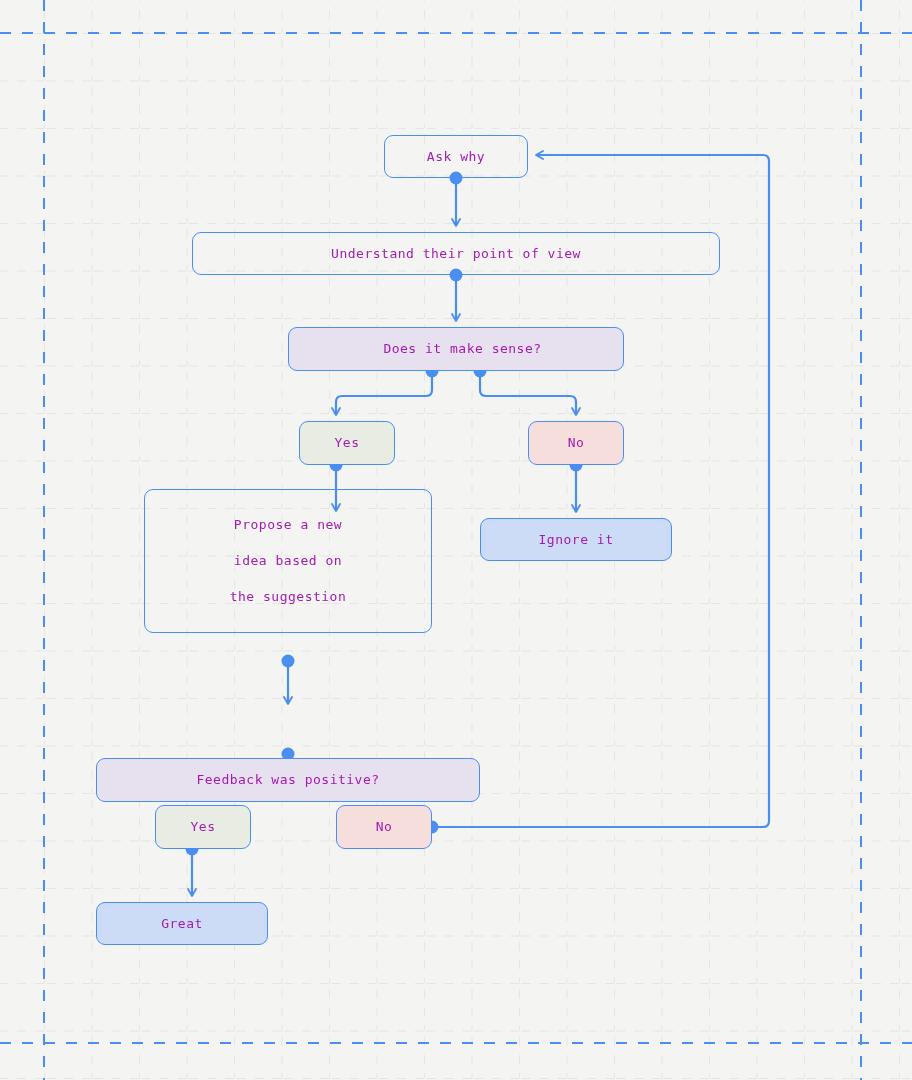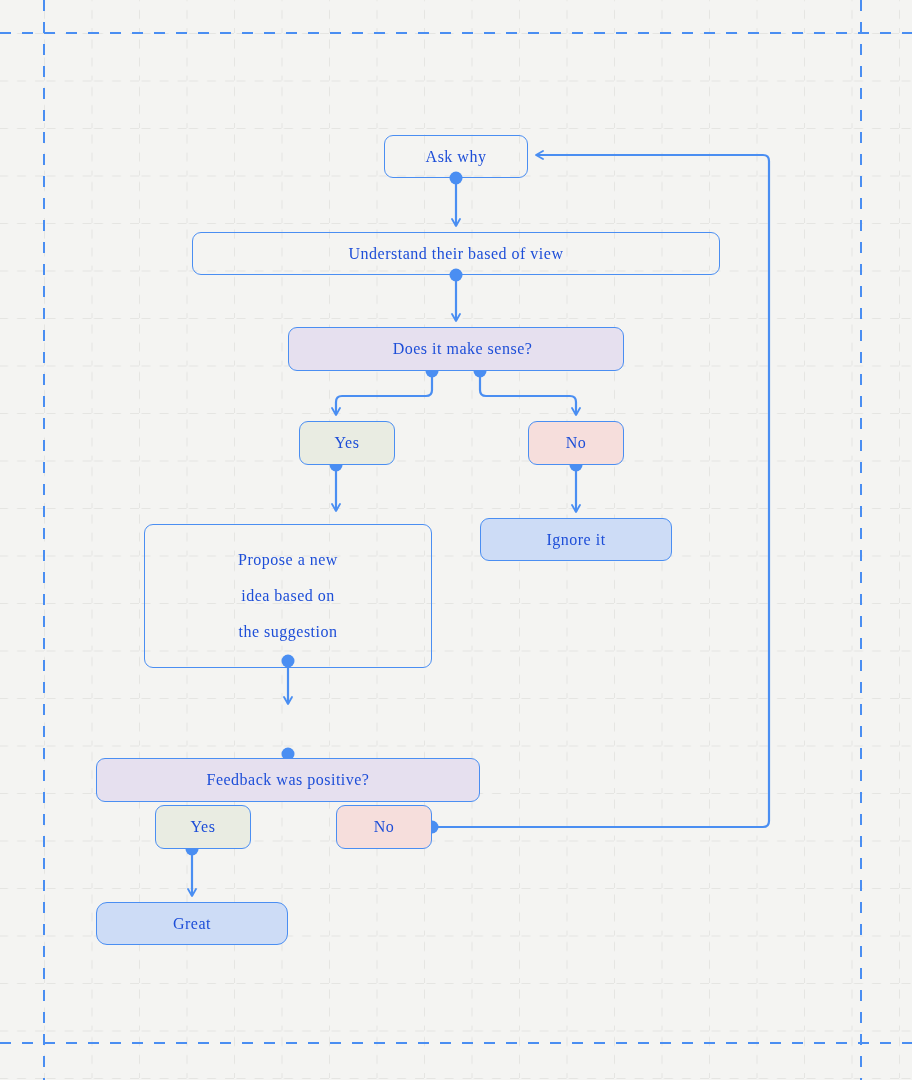--- a/index.html
+++ b/index.html
@@ -32,31 +32,30 @@
     position: absolute;
     inset: 0;
     overflow: visible;
   }
   
   .node {
     position: absolute;
     box-sizing: border-box;
     border: 1.6px solid #4a8ef2;
     border-radius: 9px;
-    color: #1d4ed8;
+    color: #a21caf;
     display: flex;
     align-items: center;
     justify-content: center;
     text-align: center;
-    font-size: 16px;
+    font-size: 13px;
     letter-spacing: 0.5px;
     line-height: 36px;
     white-space: pre-line;
     user-select: none;
-    font-family: Liberation Serif, serif;
   }
   .node.plain     { background: transparent; }
   .node.decision  { background: #e6e0ef; }
   .node.yes       { background: #e9ece2; margin-left: 11px; }
   .node.no        { background: #f6dedc; }
   .node.terminal  { background: #cddcf6; }
 </style>
 </head>
 <body>
 
@@ -119,27 +118,27 @@
       <circle cx="576" cy="465" r="6.5"></circle>
       <circle cx="288" cy="661" r="6.5"></circle>
       <circle cx="288" cy="754" r="6.5"></circle>
       <circle cx="192" cy="849" r="6.5"></circle>
       <circle cx="432" cy="827" r="6.5"></circle>
     </g>
   </svg>
 
   <div id="nodes">
       <div class="node plain" style="left: 384px; top: 135px; width: 144px; height: 43px;">Ask why</div>
-      <div class="node plain" style="left: 192px; top: 232px; width: 528px; height: 43px;">Understand their based of view</div>
+      <div class="node plain" style="left: 192px; top: 232px; width: 528px; height: 43px;">Understand their point of view</div>
       <div class="node decision" style="left: 288px; top: 327px; width: 336px; height: 44px; padding-left: 13px;">Does it make sense?</div>
       <div class="node yes" style="left: 288px; top: 421px; width: 96px; height: 44px;">Yes</div>
       <div class="node no" style="left: 528px; top: 421px; width: 96px; height: 44px;">No</div>
-      <div class="node plain" style="left: 144px; top: 524px; width: 288px; height: 144px;">Propose a new
+      <div class="node plain" style="left: 144px; top: 489px; width: 288px; height: 144px;">Propose a new
 idea based on
 the suggestion</div>
       <div class="node terminal" style="left: 480px; top: 518px; width: 192px; height: 43px;">Ignore it</div>
       <div class="node decision" style="left: 96px; top: 710px; width: 384px; height: 44px; margin-top: 48px;">Feedback was positive?</div>
       <div class="node yes" style="left: 144px; top: 805px; width: 96px; height: 44px;">Yes</div>
       <div class="node no" style="left: 336px; top: 805px; width: 96px; height: 44px;">No</div>
-      <div class="node terminal" style="left: 96px; top: 902px; width: 192px; height: 43px; border-radius: 11px;">Great</div>
+      <div class="node terminal" style="left: 96px; top: 902px; width: 172px; height: 43px;">Great</div>
     </div>
 
 </div>
 
 </body></html>

